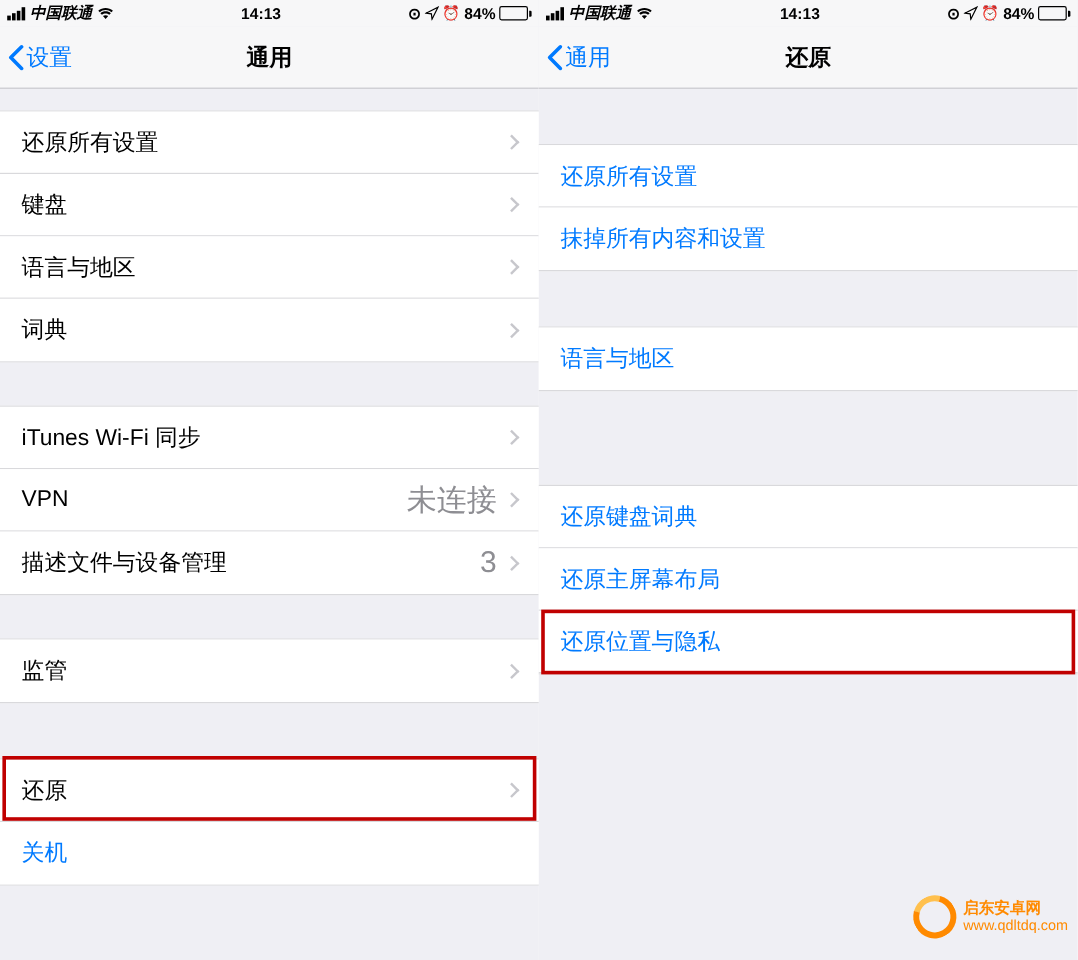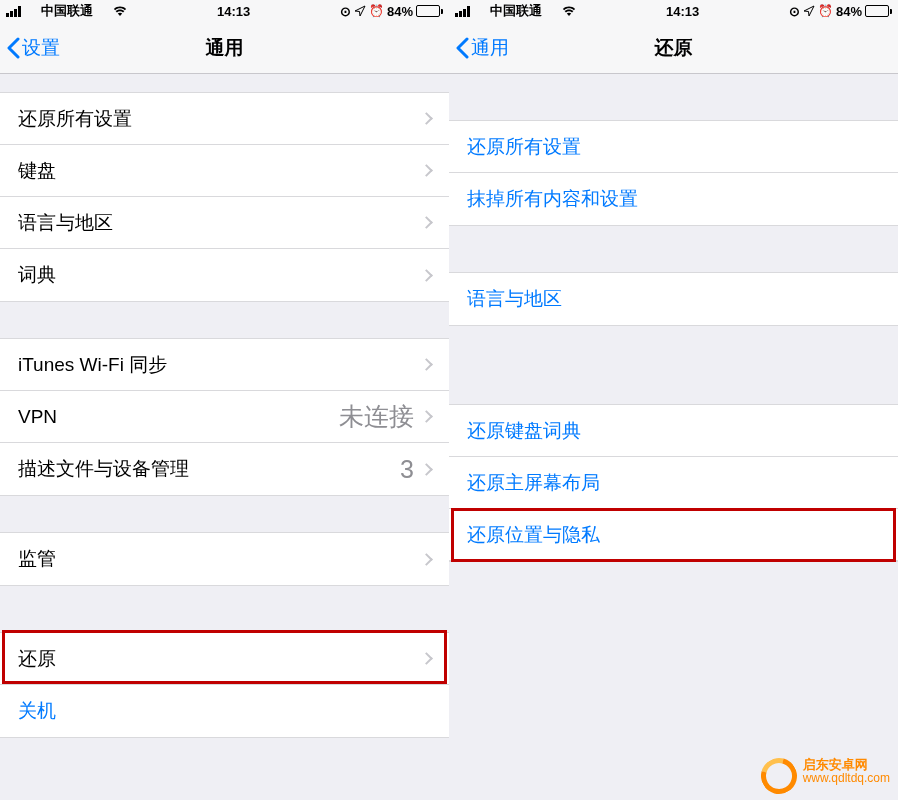--- a/index.html
+++ b/index.html
@@ -23,21 +23,21 @@
   height: 22px;
   background: #f7f7f8;
   display: flex;
   align-items: center;
   justify-content: space-between;
   padding: 0 6px;
   font-size: 13px;
   font-weight: 600;
   color: #000;
 }
-.status-left { display: flex; align-items: center; gap: 20px; }
+.status-left { display: flex; align-items: center; gap: 4px; font-style: italic; }
 .status-right { display: flex; align-items: center; gap: 3px; }
 .signal-bars { display: flex; align-items: flex-end; gap: 1px; height: 11px; }
 .signal-bars span { width: 3px; background: #000; display: block; }
 .signal-bars span:nth-child(1){height:4px;}
 .signal-bars span:nth-child(2){height:6px;}
 .signal-bars span:nth-child(3){height:8px;}
 .signal-bars span:nth-child(4){height:11px;}
 .wifi-icon { width: 14px; height: 11px; }
 .battery { display: flex; align-items: center; gap: 1px; }
 .battery-body { width: 24px; height: 12px; border: 1px solid #000; border-radius: 2px; position: relative; padding: 1px; }
@@ -101,24 +101,24 @@
 .group-bottom-border { border-bottom: 1px solid #d9d9dc; }
 
 .highlight-box {
   position: absolute;
   border: 3px solid #c00000;
   pointer-events: none;
   z-index: 10;
 }
 .watermark {
   position: absolute;
-  bottom: 6px;
+  bottom: 18px;
   right: 8px;
   display: flex;
-  align-items: flex-start;
+  align-items: center;
   gap: 6px;
   z-index: 20;
 }
 .watermark-ring {
   width: 36px; height: 36px;
   border: 5px solid #ff8a00;
   border-top-color: #ffc04d;
   border-radius: 50%;
   transform: rotate(-30deg);
 }

